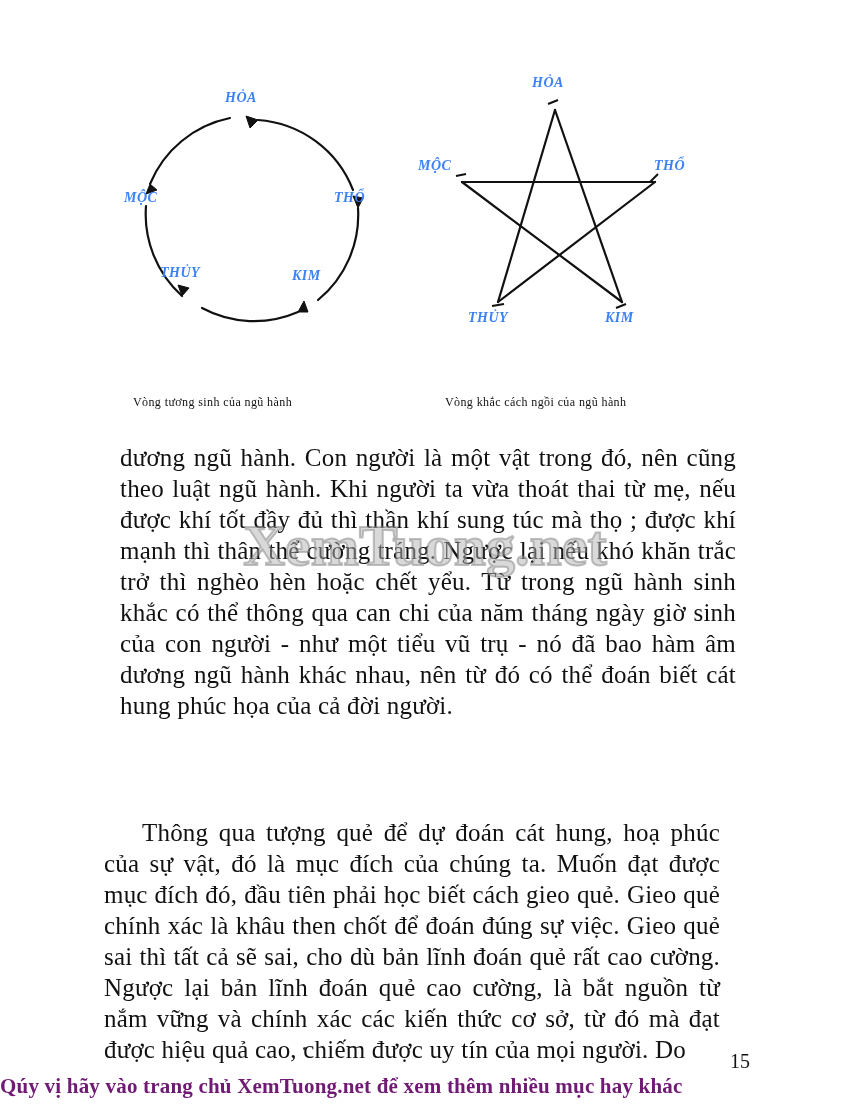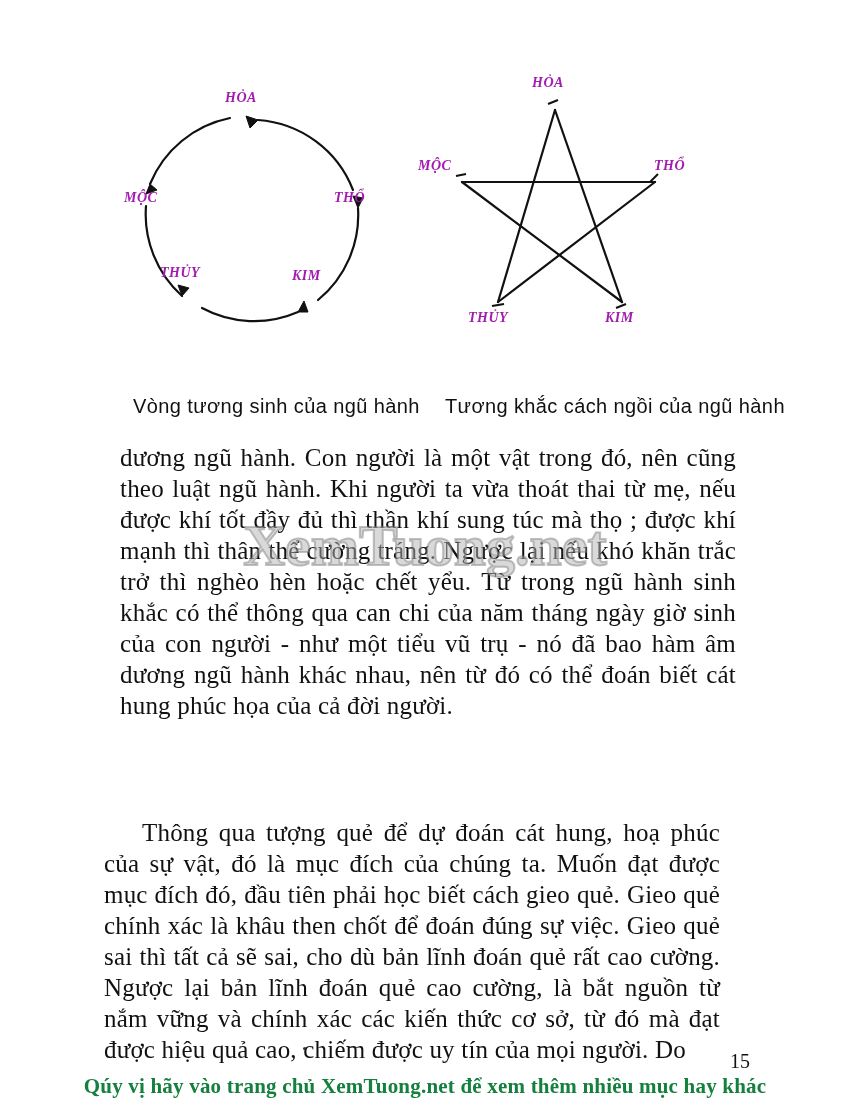--- a/index.html
+++ b/index.html
@@ -30,37 +30,37 @@
     height: 360px;
   }
   .figure {
     position: absolute;
   }
   #fig-cycle { left: 110px; top: 10px; width: 300px; height: 290px; }
   #fig-star  { left: 410px; top: 0px;  width: 300px; height: 300px; }
 
   .fig-caption {
     position: absolute;
-    font-family: Liberation Sans, sans-serif;
-    font-size: 20px;
+    font-family: Liberation Serif, serif;
+    font-size: 12px;
     letter-spacing: 0.4px;
     color: #111;
     white-space: nowrap;
   }
   #caption-cycle { left: 133px; top: 325px; }
   #caption-star  { left: 445px; top: 325px; }
 
   .fig-label {
     position: absolute;
     font-family: "Liberation Serif", serif;
     font-style: italic;
     font-size: 14px;
     font-weight: 600;
     letter-spacing: 0.5px;
-    color: #a21caf;
+    color: #3b82f6;
     white-space: nowrap;
   }
 
   
   .body-text {
     position: absolute;
     left: 108px;
     top: 430px;
     width: 640px;
   }
@@ -96,24 +96,24 @@
     right: 100px;
     top: 1050px;
     font-size: 20px;
     font-weight: normal;
   }
   .footer-note {
     position: absolute;
     left: 0;
     top: 1074px;
     width: 850px;
-    text-align: center;
+    text-align: left;
     font-size: 21px;
     font-weight: bold;
-    color: #15803d;
+    color: #701a75;
     letter-spacing: 0.2px;
   }
 
   
   .watermark {
     position: absolute;
     left: 50%;
     top: 545px;
     transform: translate(-50%, -50%);
     font-family: "Liberation Serif", serif;
@@ -186,21 +186,21 @@
         </g>
       </svg>
       <span class="fig-label" style="left:122px; top:5px;">HỎA</span>
       <span class="fig-label" style="left:8px; top:88px;">MỘC</span>
       <span class="fig-label" style="left:244px; top:88px;">THỔ</span>
       <span class="fig-label" style="left:58px; top:240px;">THỦY</span>
       <span class="fig-label" style="left:195px; top:240px;">KIM</span>
     </div>
 
     <span class="fig-caption" id="caption-cycle">Vòng tương sinh của ngũ hành</span>
-    <span class="fig-caption" id="caption-star">Tương khắc cách ngồi của ngũ hành</span>
+    <span class="fig-caption" id="caption-star">Vòng khắc cách ngồi của ngũ hành</span>
   </div>
 
   <div class="body-text">
     <p class="para">dương ngũ hành. Con người là một vật trong đó, nên cũng theo luật ngũ hành. Khi người ta vừa thoát thai từ mẹ, nếu được khí tốt đầy đủ thì thần khí sung túc mà thọ ; được khí mạnh thì thân thể cường tráng. Ngược lại nếu khó khăn trắc trở thì nghèo hèn hoặc chết yểu. Từ trong ngũ hành sinh khắc có thể thông qua can chi của năm tháng ngày giờ sinh của con người - như một tiểu vũ trụ - nó đã bao hàm âm dương ngũ hành khác nhau, nên từ đó có thể đoán biết cát hung phúc họa của cả đời người.</p>
   </div>
 
 
   <div class="body-text-2">
     <p class="para indent">Thông qua tượng quẻ để dự đoán cát hung, hoạ phúc của sự vật, đó là mục đích của chúng ta. Muốn đạt được mục đích đó, đầu tiên phải học biết cách gieo quẻ. Gieo quẻ chính xác là khâu then chốt để đoán đúng sự việc. Gieo quẻ sai thì tất cả sẽ sai, cho dù bản lĩnh đoán quẻ rất cao cường. Ngược lại bản lĩnh đoán quẻ cao cường, là bắt nguồn từ nắm vững và chính xác các kiến thức cơ sở, từ đó mà đạt được hiệu quả cao, chiếm được uy tín của mọi người. Do</p>
   </div>

